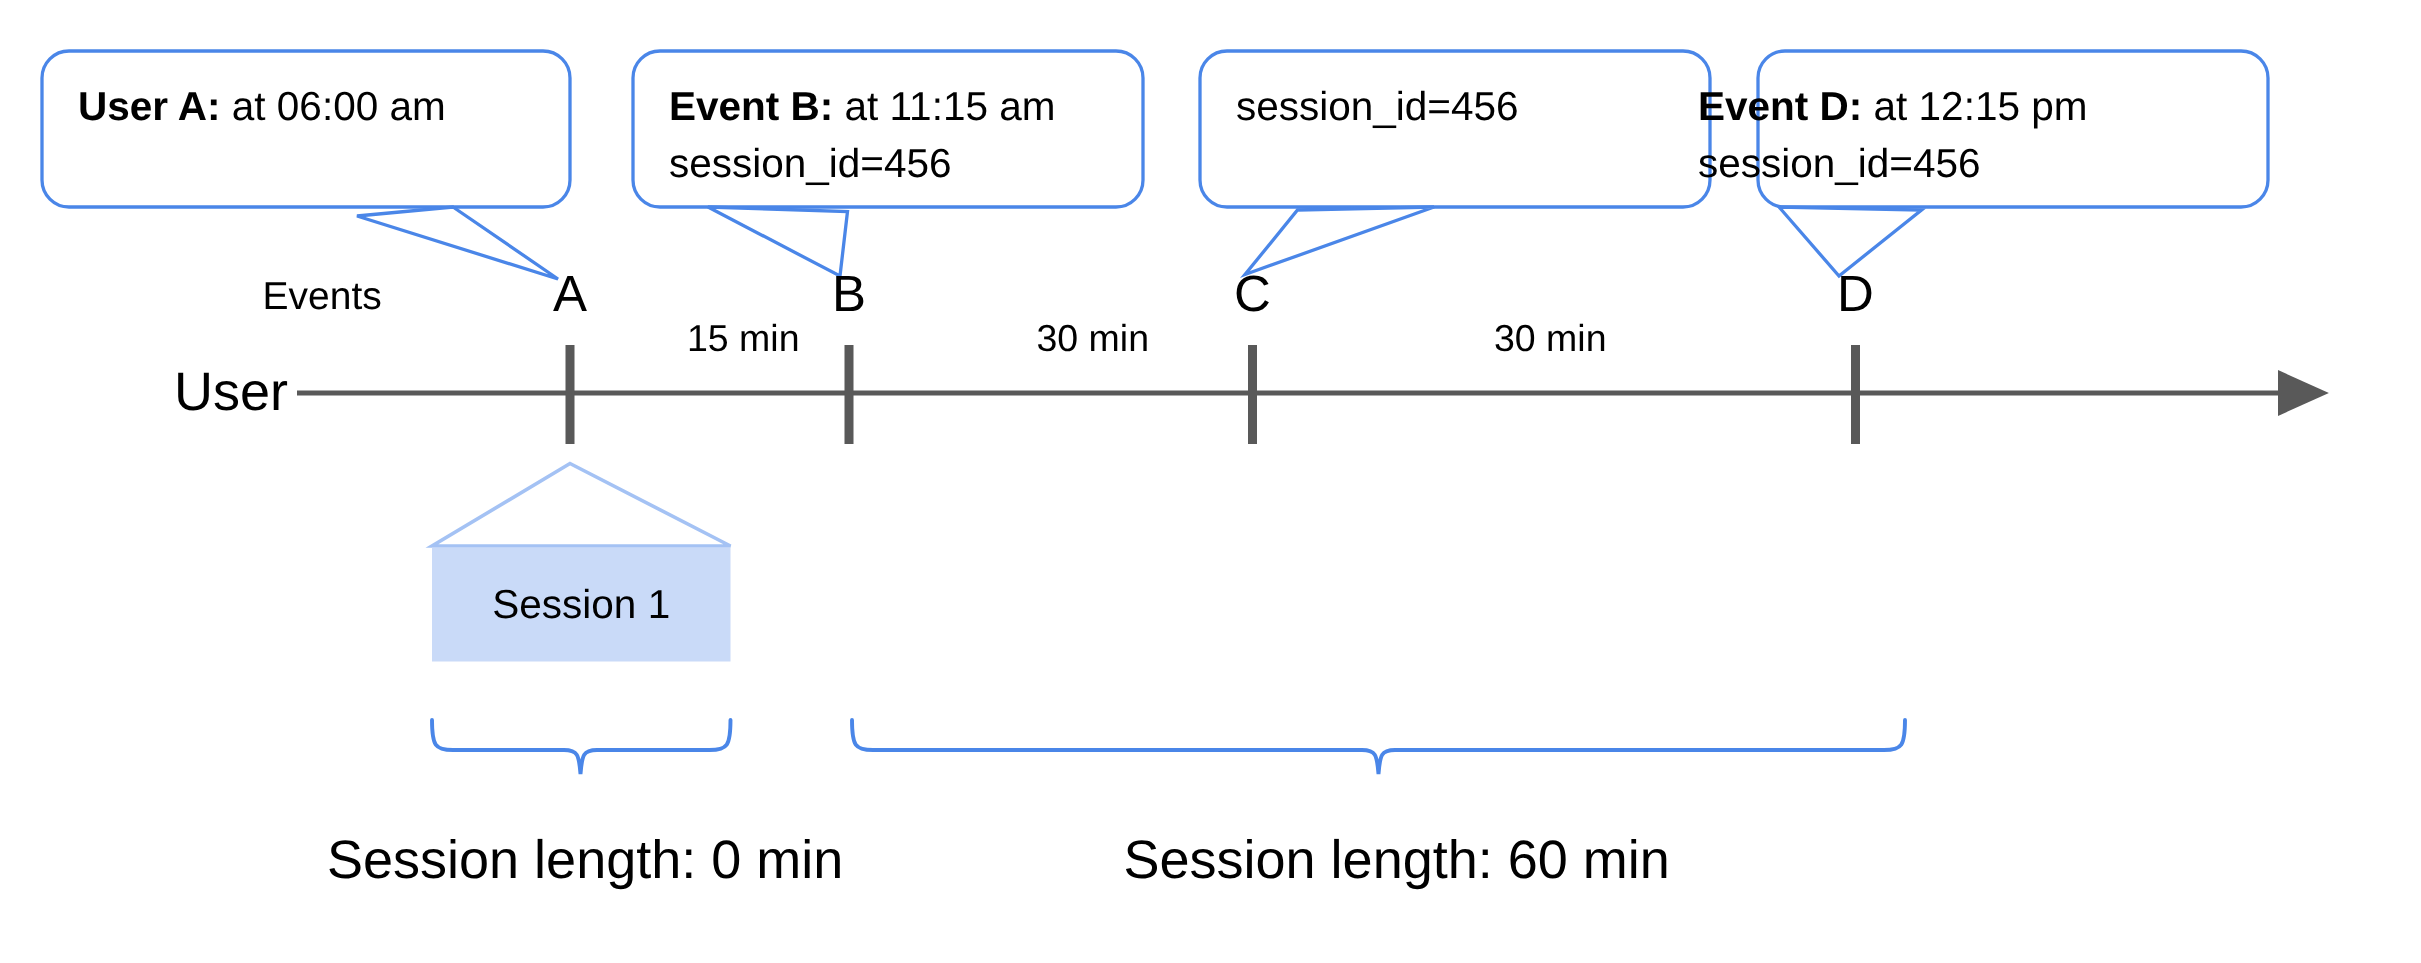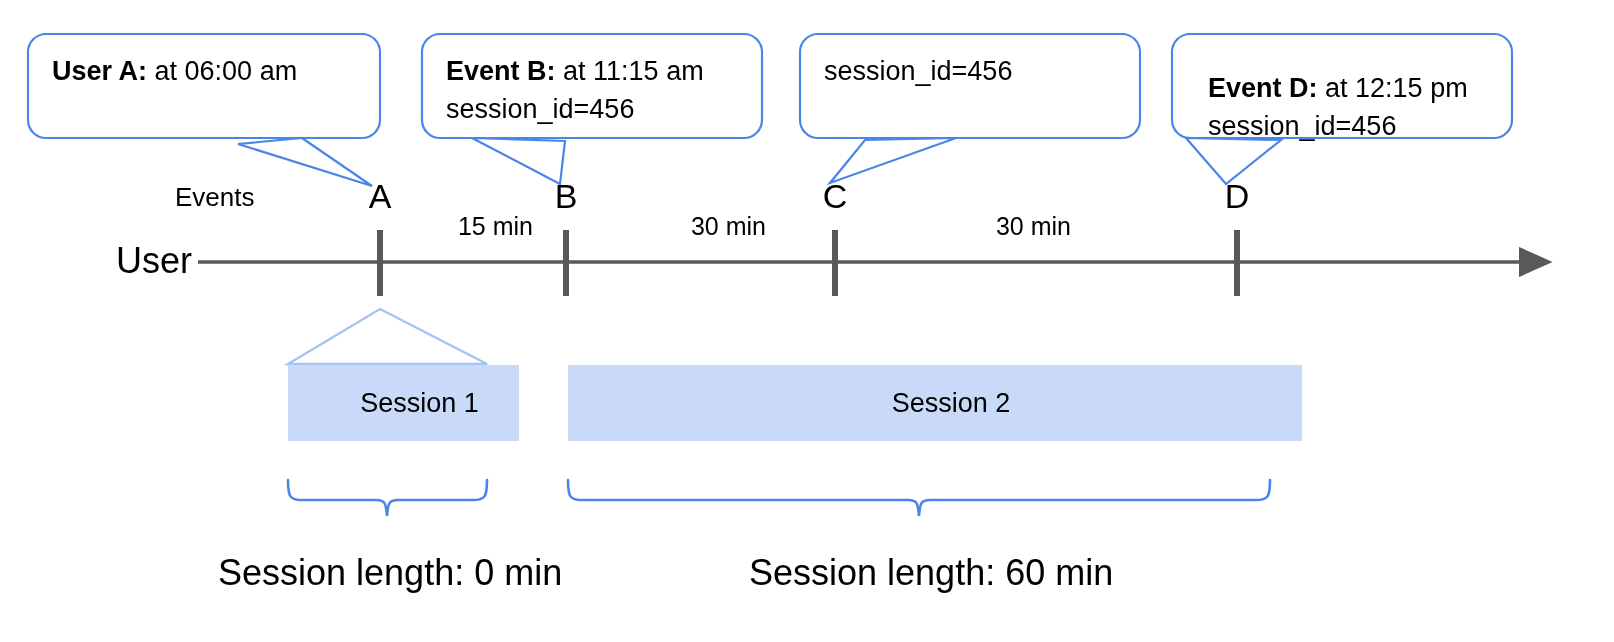--- a/index.html
+++ b/index.html
@@ -60,21 +60,20 @@
     text-align: right;
     white-space: nowrap;
   }
   .session-bar {
     position: absolute;
     display: flex;
     align-items: center;
     justify-content: center;
     font-size: 27px;
     color: #000000;
-    padding-left: 32px;
   }
   .len-label {
     position: absolute;
     font-size: 36px;
     text-align: center;
     white-space: nowrap;
   }
 </style>
 </head>
 <body>
@@ -112,21 +111,21 @@
   <div class="callout-text" style="left:446px; top:52px;">
     <div><b>Event B:</b>
       <span>at 11:15 am</span></div>
     <div>session_id=456</div>
   </div>
 
   <div class="callout-text" style="left:824px; top:52px;">
     <div>session_id=456</div>
   </div>
 
-  <div class="callout-text" style="left:1208px; top:52px;margin-top:17px;">
+  <div class="callout-text" style="left:1132px; top:52px;">
     <div><b>Event D:</b>
       <span>at 12:15 pm</span></div>
     <div>session_id=456</div>
   </div>
 
   <div class="axis-label lbl-events" style="left:175px; top:182px;">Events</div>
   <div class="axis-label lbl-user" style="left:92px; top:240px;">User</div>
 
   <div class="evt-letter" style="left:360px; top:177px; width:40px;">A</div>
   <div class="evt-letter" style="left:546px; top:177px; width:40px;">B</div>
@@ -157,20 +156,17 @@
              C 388 503 389 500 398 500 L 473 500 C 485 500 487 497 487 480" fill="none" stroke="#4a86e8" stroke-width="2.6" stroke-linecap="round"></path>
 
     <path d="M 568 480 C 568 497 570 500 582 500 L 908 500 C 917 500 918 503 919 516
              C 920 503 921 500 930 500 L 1256 500 C 1268 500 1270 497 1270 480" fill="none" stroke="#4a86e8" stroke-width="2.6" stroke-linecap="round"></path>
   </svg>
 
   <div class="session-bar" style="left:288px; top:365px; width:199px; height:76px; background:#c9daf8;">
     <span>Session 1</span>
   </div>
 
-  <div class="session-bar" style="left:568px; top:365px; width:702px; height:76px; background:#c9daf8;">
-    <span>Session 2</span>
-  </div>
 
   <div class="len-label" style="left:218px; top:552px; width:340px;">Session length: 0 min</div>
   <div class="len-label" style="left:749px; top:552px; width:340px;">Session length: 60 min</div>
 
 </div>
 
 </body></html>

